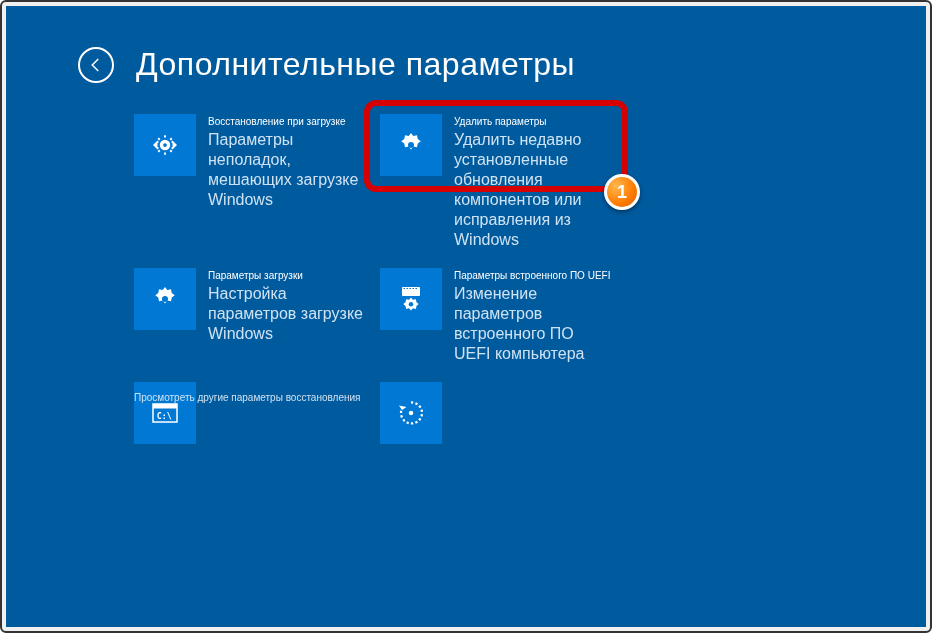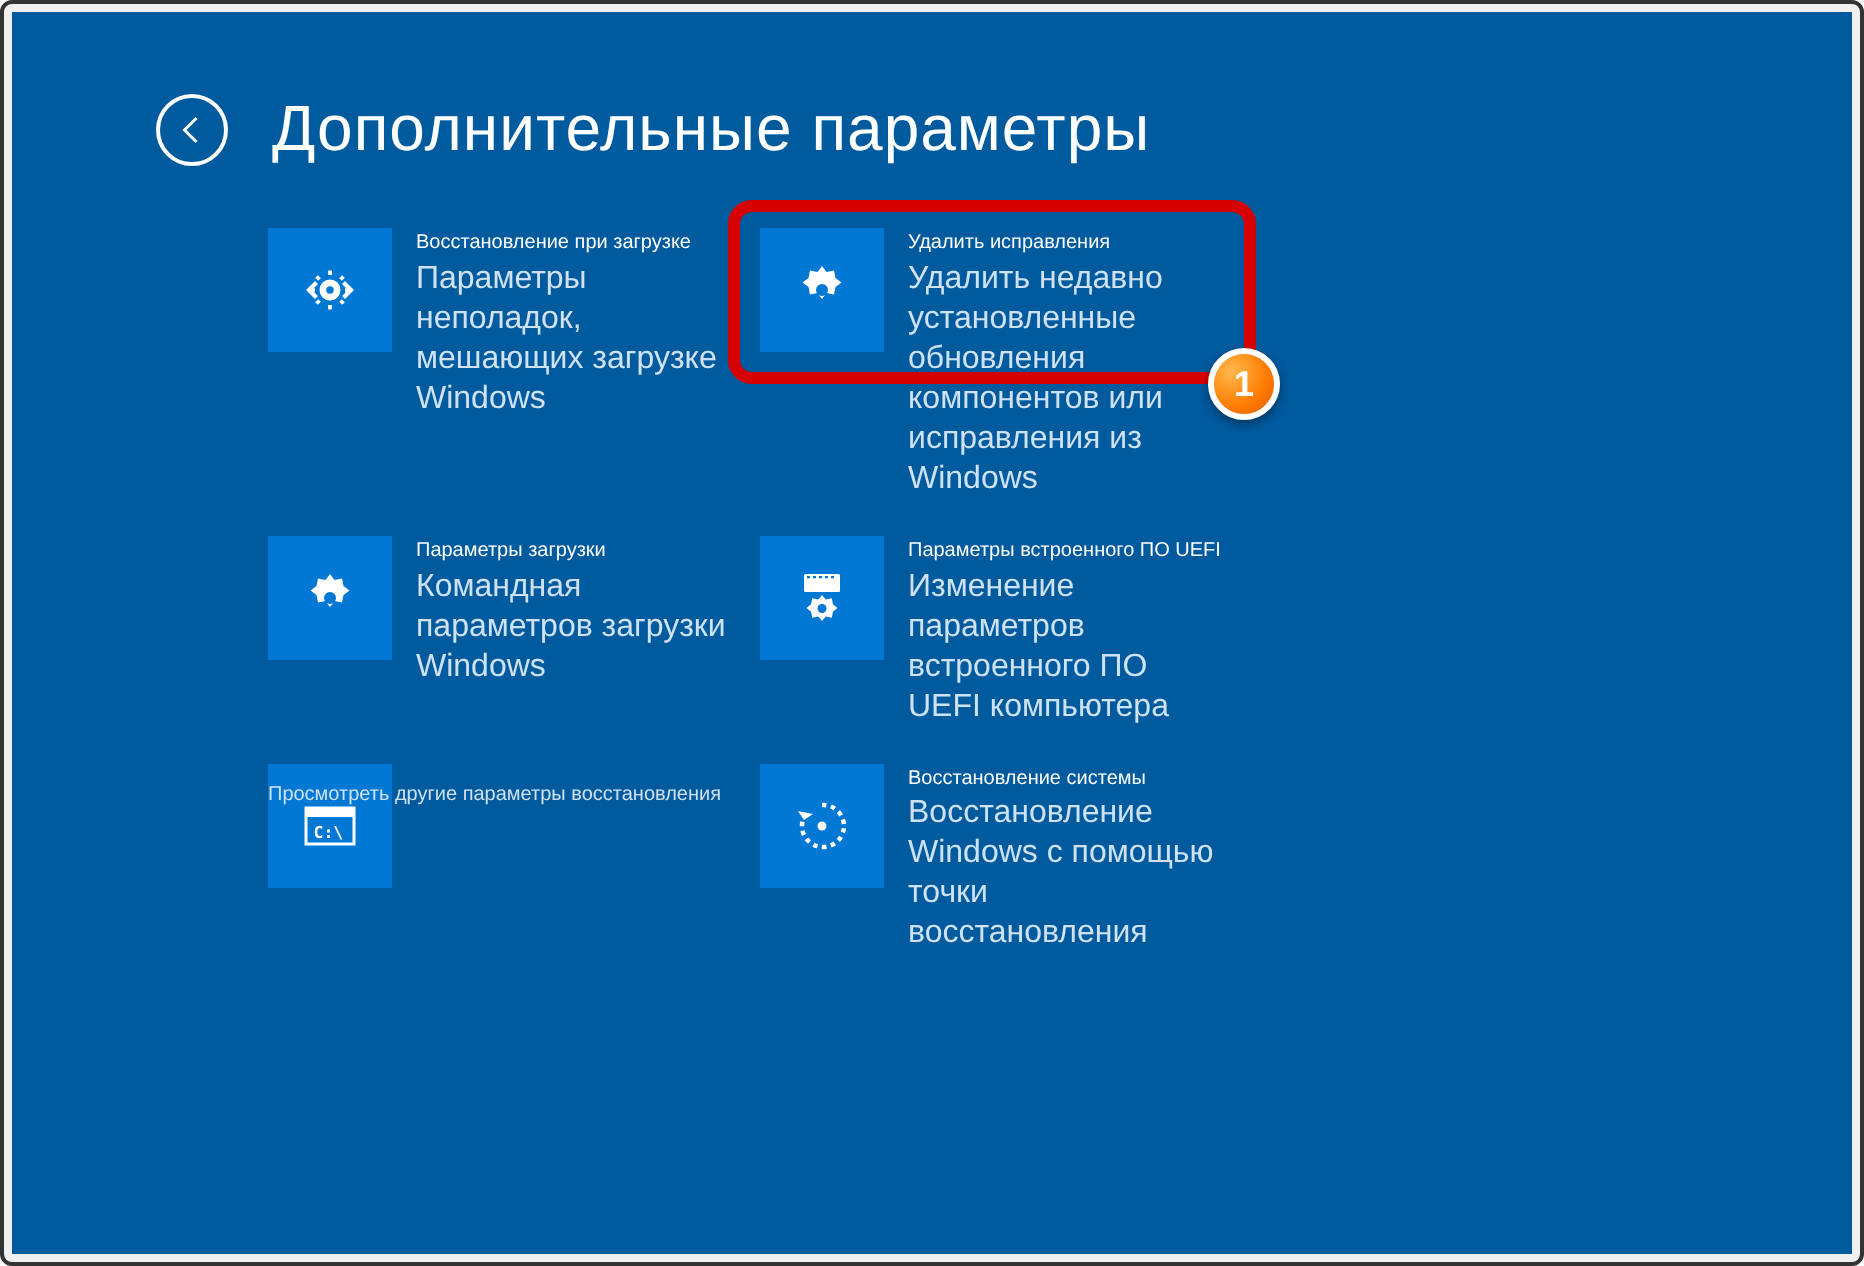--- a/index.html
+++ b/index.html
@@ -54,35 +54,35 @@
       </div>
 
       <div class="tile">
         <div class="tile-icon">
           <svg viewBox="0 0 48 48">
               <path d="M24 8l3 4 5-1 1 5 4 3-4 3-1 5-5-1-3 4-3-4-5 1-1-5-4-3 4-3 1-5 5 1z"></path>
               <circle cx="24" cy="24" r="4" fill="#0078d4"></circle>
             </svg>
         </div>
         <div class="tile-text">
-          <div class="tile-title">Удалить исправления</div>
+          <div class="tile-title">Удалить параметры</div>
           <div class="tile-desc">Удалить недавно установленные обновления компонентов или исправления из Windows</div>
         </div>
       </div>
 
       <div class="tile">
         <div class="tile-icon">
           <svg viewBox="0 0 48 48">
               <path d="M24 8l3 4 5-1 1 5 4 3-4 3-1 5-5-1-3 4-3-4-5 1-1-5-4-3 4-3 1-5 5 1z"></path>
               <circle cx="24" cy="24" r="4" fill="#0078d4"></circle>
             </svg>
         </div>
         <div class="tile-text">
           <div class="tile-title">Параметры загрузки</div>
-          <div class="tile-desc">Командная параметров загрузки Windows</div>
+          <div class="tile-desc">Настройка параметров загрузке Windows</div>
         </div>
       </div>
 
       <div class="tile">
         <div class="tile-icon">
           <svg viewBox="0 0 48 48">
               <rect x="12" y="8" width="24" height="12" rx="1"></rect>
               <path d="M14 10h2M18 10h2M22 10h2M26 10h2M30 10h2" stroke="#0078d4" stroke-width="1.5"></path>
               <path d="M24 22l2.5 3 4-.8.8 4 3 2.5-3 2.5-.8 4-4-.8-2.5 3-2.5-3-4 .8-.8-4-3-2.5 3-2.5.8-4 4 .8z"></path>
               <circle cx="24" cy="31" r="3" fill="#0078d4"></circle>
@@ -105,24 +105,20 @@
       </div>
 
       <div class="tile">
         <div class="tile-icon">
           <svg viewBox="0 0 48 48">
               <path d="M24 10 A14 14 0 1 1 12 18" fill="none" stroke="#fff" stroke-width="3" stroke-dasharray="3 3"></path>
               <path d="M8 14 L12 20 L18 16 Z"></path>
               <circle cx="24" cy="24" r="3"></circle>
             </svg>
         </div>
-        <div class="tile-text">
-          <div class="tile-title">Восстановление системы</div>
-          <div class="tile-desc">Восстановление Windows с помощью точки восстановления</div>
-        </div>
       </div>
 
     </div>
 
     <div class="more-link">Просмотреть другие параметры восстановления</div>
 
     <div class="highlight"></div>
     <div class="marker">1</div>
 
   </div>

